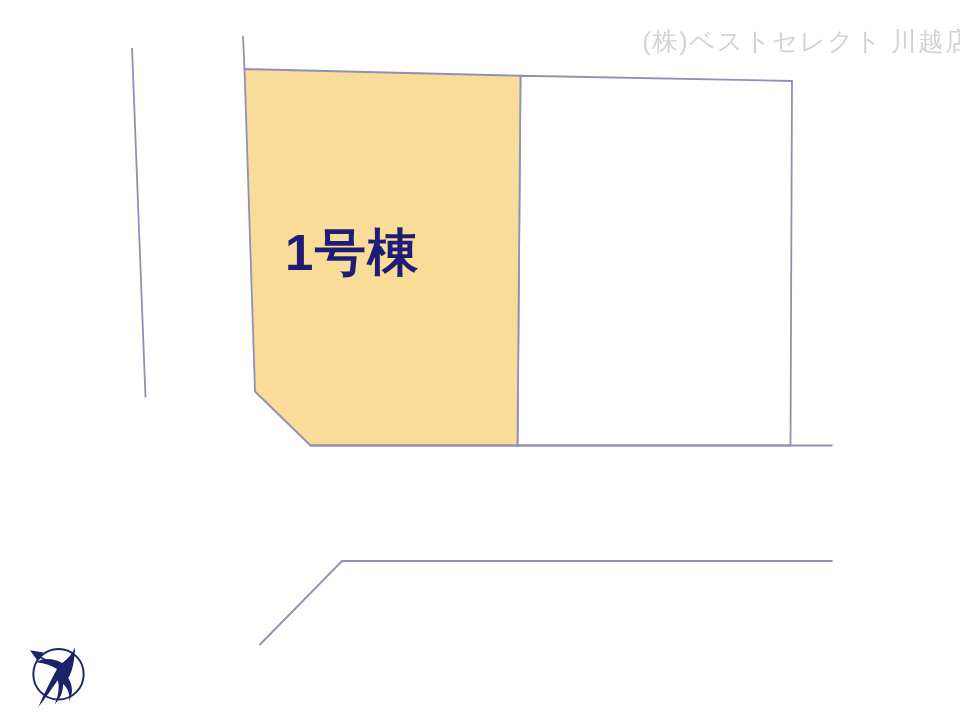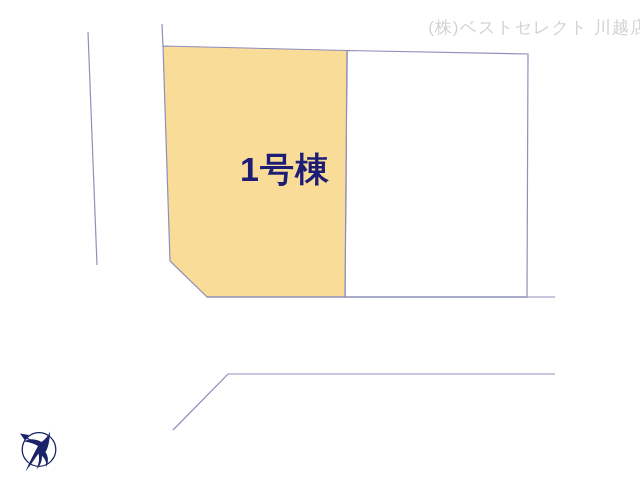--- a/index.html
+++ b/index.html
@@ -47,21 +47,21 @@
     font-size:17px;
     letter-spacing:1px;
     color:var(--header-text);
     white-space:nowrap;
   }
   .lot-label{
     position:absolute;
     left:190px;top:149px;
     width:140px;height:40px;
     line-height:40px;
-    text-align:right;
+    text-align:left;
     font-size:34px;
     font-weight:600;
     letter-spacing:1px;
     color:var(--lot-label);
     white-space:nowrap;
   }
   .compass{
     position:absolute;
     left:17px;top:427px;
     width:44px;height:48px;

